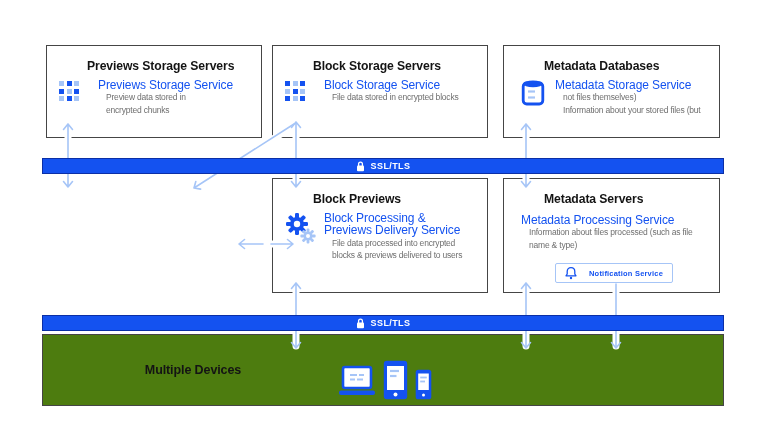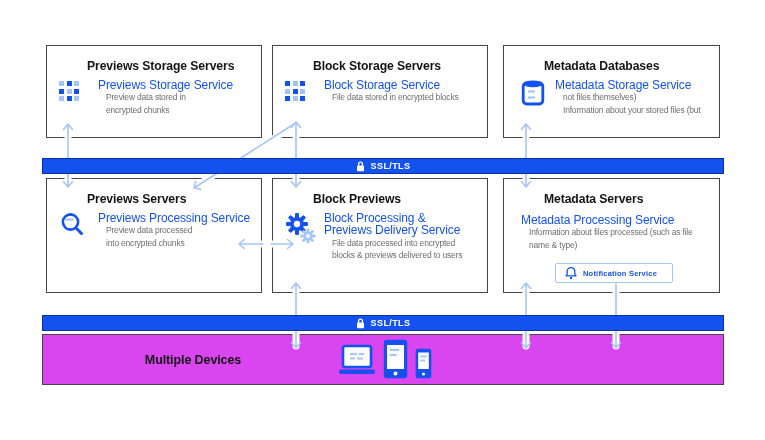--- a/index.html
+++ b/index.html
@@ -11,31 +11,31 @@
   .box h2{margin:13px 0 0 18px;font-size:12.2px;letter-spacing:-.1px;color:#141414;font-weight:700;line-height:14px;padding-left:22px;}
   .row{display:flex;margin:6px 0 0 12px;align-items:flex-start;}
   .iconslot{width:39px;flex:none;}
   .service{font-size:12px;font-weight:400;color:#1452F0;letter-spacing:-.1px;line-height:12.3px;white-space:nowrap;}
   .desc{font-size:8.5px;color:#6F6F6F;letter-spacing:-.2px;line-height:12.3px;white-space:nowrap;padding-left:8px;}
   .noicon{margin:8px 0 0 17px;}
   .bar{position:absolute;left:42px;width:682px;height:16px;background:#1452F0;border:1px solid #0B2FA6;
        box-sizing:border-box;display:flex;align-items:center;justify-content:center;gap:6px;z-index:10;margin-top:8px;}
   .bar span{color:#fff;font-size:9px;font-weight:700;letter-spacing:.4px;}
   .bar1{top:150px}.bar2{top:307px}
-  .bottom-box{position:absolute;left:42px;top:334px;width:682px;height:51px;border:1px solid #454545;
-              box-sizing:border-box;background:#d946ef;}
+  .bottom-box{position:absolute;left:42px;top:334px;width:682px;height:72px;border:1px solid #454545;
+              box-sizing:border-box;background:#4d7c0f;}
   .md-label{position:absolute;left:70px;top:50%;transform:translateY(-50%);width:160px;text-align:center;
             font-weight:700;font-size:12.5px;color:#141414;letter-spacing:-.1px;}
   .devices{position:absolute;left:295px;bottom:5px;display:flex;align-items:flex-end;gap:7px;}
   .devices .laptop{margin-bottom:3px;}
   .arrows{position:absolute;left:0;top:0;z-index:5;}
   .halo line{stroke:#fff;stroke-width:7;stroke-linecap:round;}
   .ln path{stroke:#A6C5F7;stroke-width:1.6;fill:none;stroke-linejoin:round;stroke-linecap:round;}
   .notif{position:absolute;left:555px;top:263px;width:118px;height:20px;border:1px solid #A6C5F7;border-radius:2px;
-         background:#fff;display:flex;align-items:center;gap:6px;padding-left:9px;box-sizing:border-box;z-index:6;}
+         background:#fff;display:flex;align-items:center;gap:12px;padding-left:9px;box-sizing:border-box;z-index:6;}
   .notif span{font-size:7.5px;font-weight:700;color:#1452F0;letter-spacing:.2px;white-space:nowrap;}
   .grid{display:grid;grid-template-columns:repeat(3,5px);grid-auto-rows:5px;gap:2.5px;margin-top:2px;}
   .grid i{display:block;}
   .grid .d{background:#1452F0}.grid .l{background:#A6C5F7}
 </style>
 </head>
 <body>
 
 <div class="stage">
 
@@ -132,37 +132,20 @@
   </div>
 
   <div class="bar bar1">
     <svg width="9" height="11" viewBox="0 0 9 11">
       <path d="M2.6 5 V3 a1.9 1.9 0 0 1 3.8 0 V5" fill="none" stroke="#fff" stroke-width="1.3"></path>
       <rect x="1" y="4.6" width="7" height="5.6" rx="1" fill="#fff"></rect>
     </svg>
     <span>SSL/TLS</span>
   </div>
 
-  <div class="box rmid c1">
-    <h2>Previews Servers</h2>
-    <div class="row">
-      <span class="iconslot">
-        <svg width="26" height="27" viewBox="0 0 26 27">
-          <circle cx="11.5" cy="10" r="7.6" fill="none" stroke="#1452F0" stroke-width="2.6"></circle>
-          <line x1="6.5" y1="7.6" x2="14.5" y2="7.6" stroke="#A6C5F7" stroke-width="2.2"></line>
-          <line x1="17" y1="16" x2="22.5" y2="21.5" stroke="#1452F0" stroke-width="3" stroke-linecap="round"></line>
-        </svg>
-      </span>
-      <div>
-        <div class="service">Previews Processing Service</div>
-        <div class="desc">Preview data processed</div>
-        <div class="desc">into encrypted chunks</div>
-      </div>
-    </div>
-  </div>
 
   <div class="box rmid c2">
     <h2>Block Previews</h2>
     <div class="row" style="margin-left:10px;">
       <span class="iconslot" style="width:41px;">
         <svg width="36" height="34" viewBox="0 0 36 34">
           <g transform="translate(14,12)" fill="#1452F0">
             <circle r="7"></circle>
             <rect x="-2" y="-11" width="4" height="5.5" rx="1.2"></rect>
             <rect x="-2" y="-11" width="4" height="5.5" rx="1.2" transform="rotate(45)"></rect>

